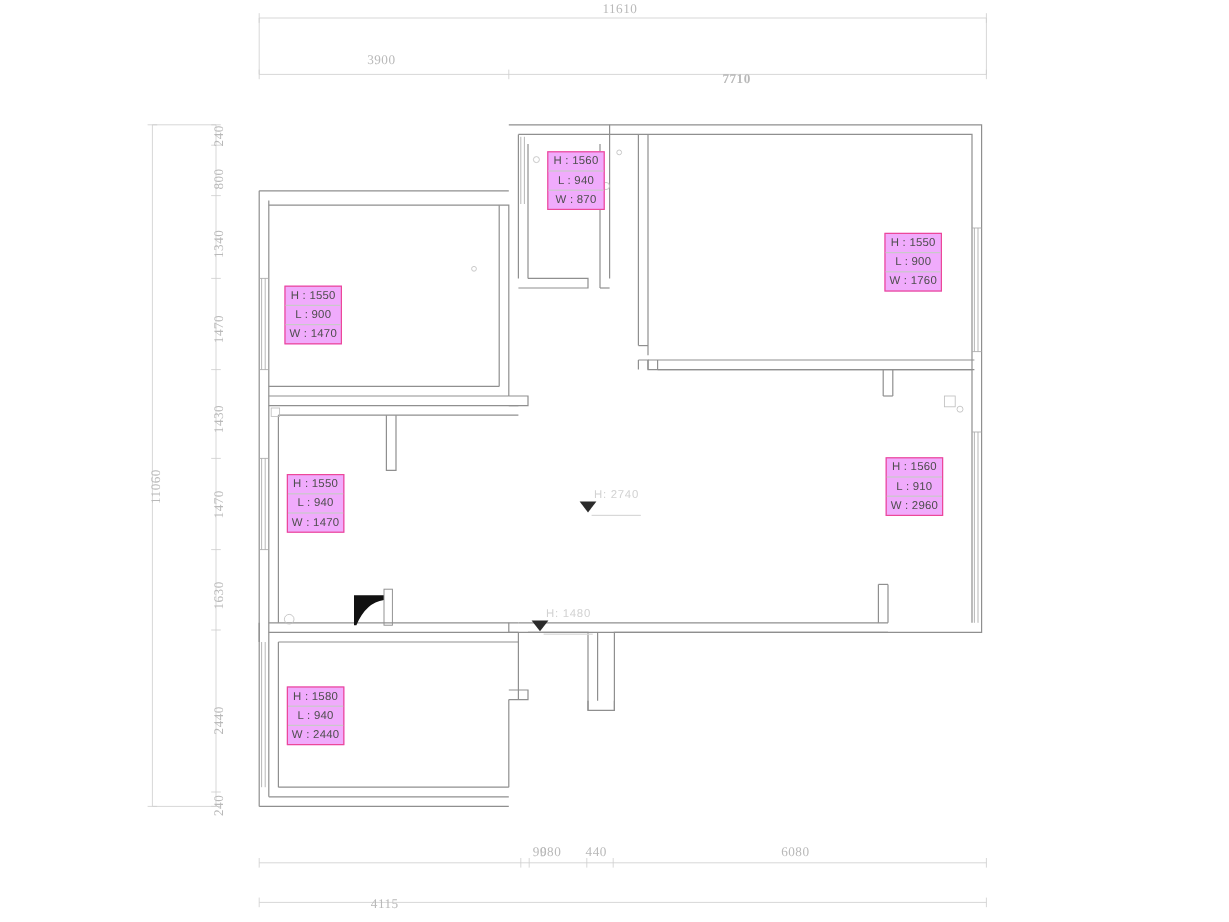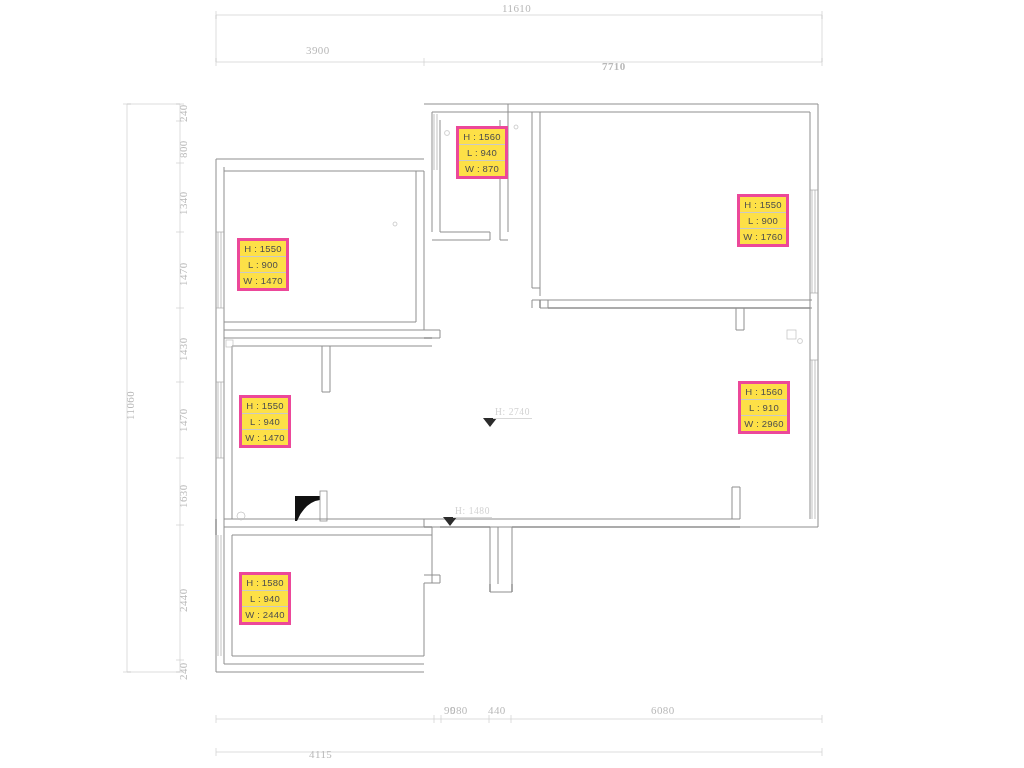--- a/index.html
+++ b/index.html
@@ -35,22 +35,22 @@
     letter-spacing: 0.4px;
   }
   .dim-text.vert {
     transform-origin: 0 0;
     transform: rotate(-90deg);
   }
 
   
   .spec-box {
     position: absolute;
-    border: 3px solid #ec4899;
-    background: #fde047;
+    border: 1px solid #ec4899;
+    background: #f0abfc;
     width: 46px;
     font-family: "Liberation Sans", sans-serif;
   }
   .spec-row {
     height: 15px;
     line-height: 15px;
     border-bottom: 1px solid #c9c9c9;
     font-size: 9.5px;
     color: #4e4e4e;
     text-align: center;
@@ -61,26 +61,26 @@
 
   
   .height-marker {
     position: absolute;
     white-space: nowrap;
   }
   .height-marker .hm-label {
     position: absolute;
     left: 10px;
     top: -11px;
-    font-family: Liberation Serif, serif;
+    font-family: Liberation Sans, sans-serif;
     font-size: 9.5px;
     color: #d2d2d2;
     letter-spacing: 0.6px;
     border-bottom: 1px solid #d8d8d8;
-    padding: 0 2px 1px 2px;
+    padding: 0 2px 11px 2px;
   }
   .height-marker .hm-tri {
     position: absolute;
     left: 0;
     top: 0;
     width: 0;
     height: 0;
     border-left: 7px solid transparent;
     border-right: 7px solid transparent;
     border-top: 9px solid #2b2b2b;

